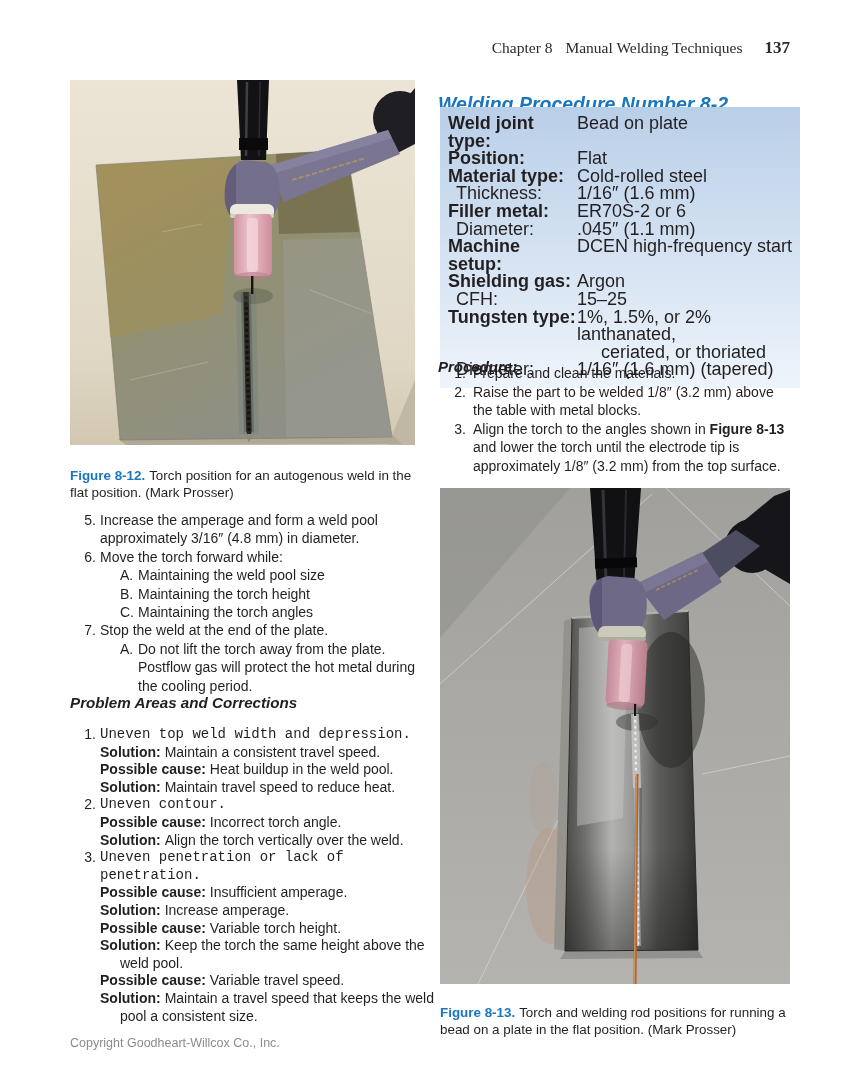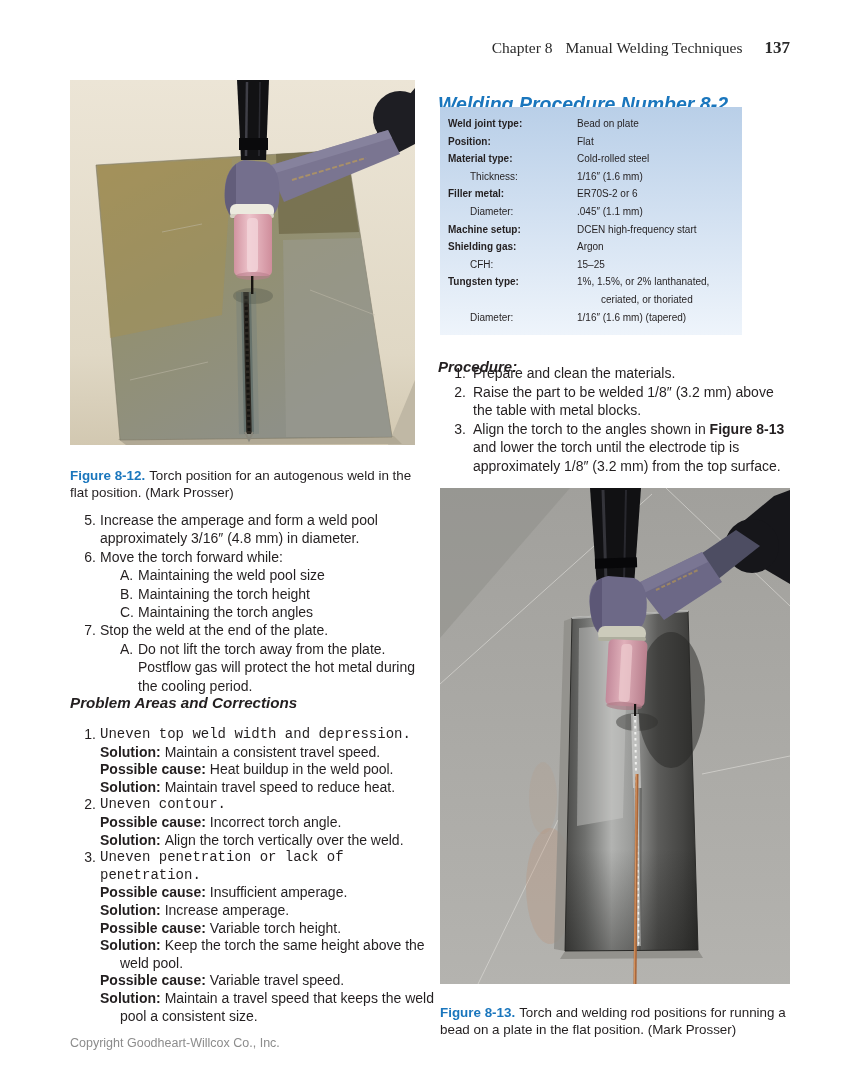--- a/index.html
+++ b/index.html
@@ -46,28 +46,28 @@
   .prob > .t { margin-left:30px;font-family:Liberation Mono, monospace; }
   .pline { margin-left:30px; padding-left:20px; text-indent:-20px; }
   .pl { font-weight:bold; margin-right:4px; }
 
   
   #rhead {
     position:absolute; left:438px; top:77px; width:400px;
     font-size:19.5px; font-weight:bold; font-style:italic; color:#1a76bd;
   }
   #spec {
-    position:absolute; left:440px; top:107px; width:302px;
+    position:absolute; left:440px; top:107px; width:360px;
     background:linear-gradient(#b9cfe8, #eef4fb);
-    padding:8px 0 9px 0; font-size:10px; line-height:17.6px;
+    padding:8px 0 9px 0; font-size:18px; line-height:17.6px;
   }
   .srow { display:flex; }
   .slabel { flex:none; width:137px; padding-left:8px; box-sizing:border-box; }
   .slabel.b { font-weight:bold; }
-  .slabel.ind { padding-left:30px; }
+  .slabel.ind { padding-left:16px; }
   .sval { flex:1; }
   .sval.cont { padding-left:24px; }
 
   #prochead { left:438px; top:343px; font-size:15px; }
   #procsteps { left:440px; top:364px; width:356px; line-height:18.5px; }
   #procsteps .li > .n { left:8px; width:18px; }
   #procsteps .li > .t { margin-left:33px; }
   .bold { font-weight:bold; }
 
   #copyright {

